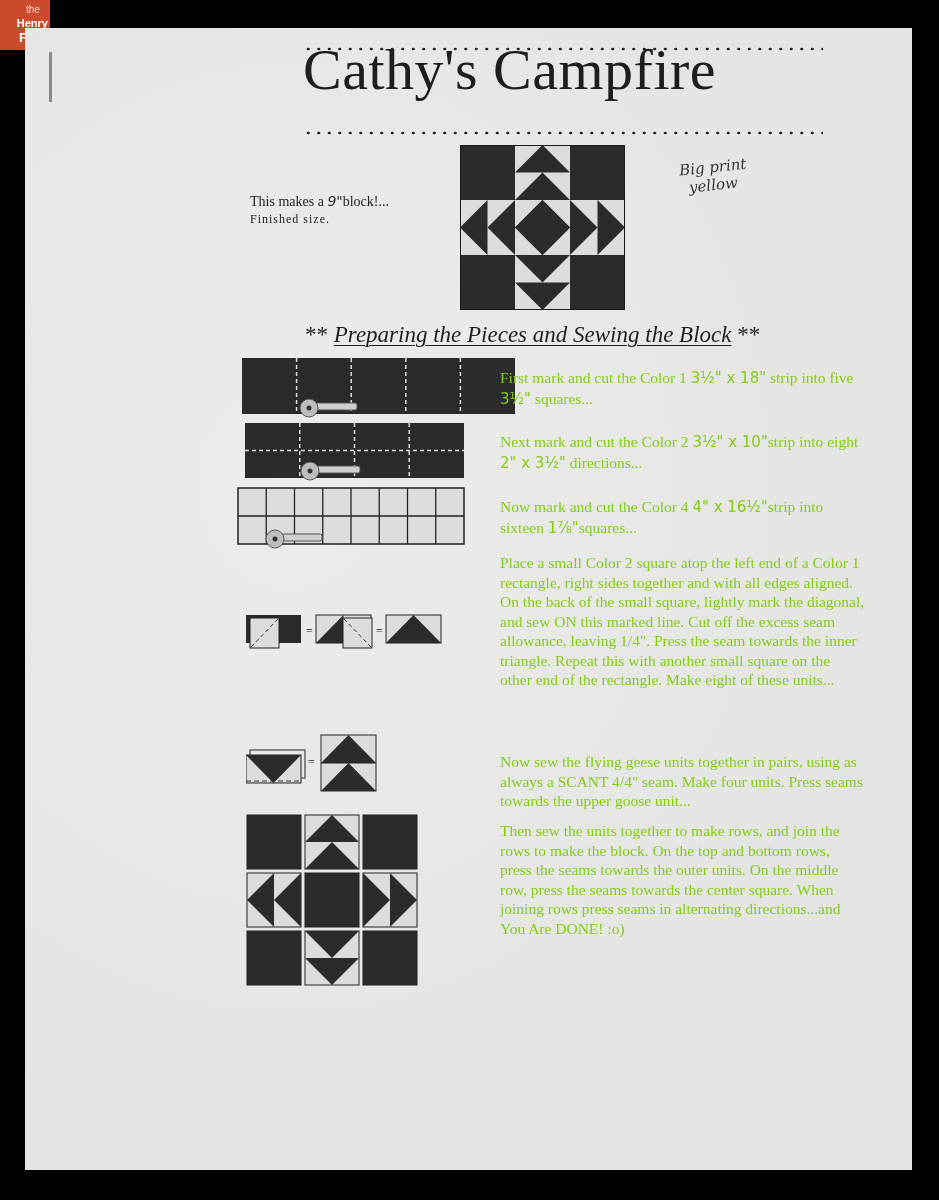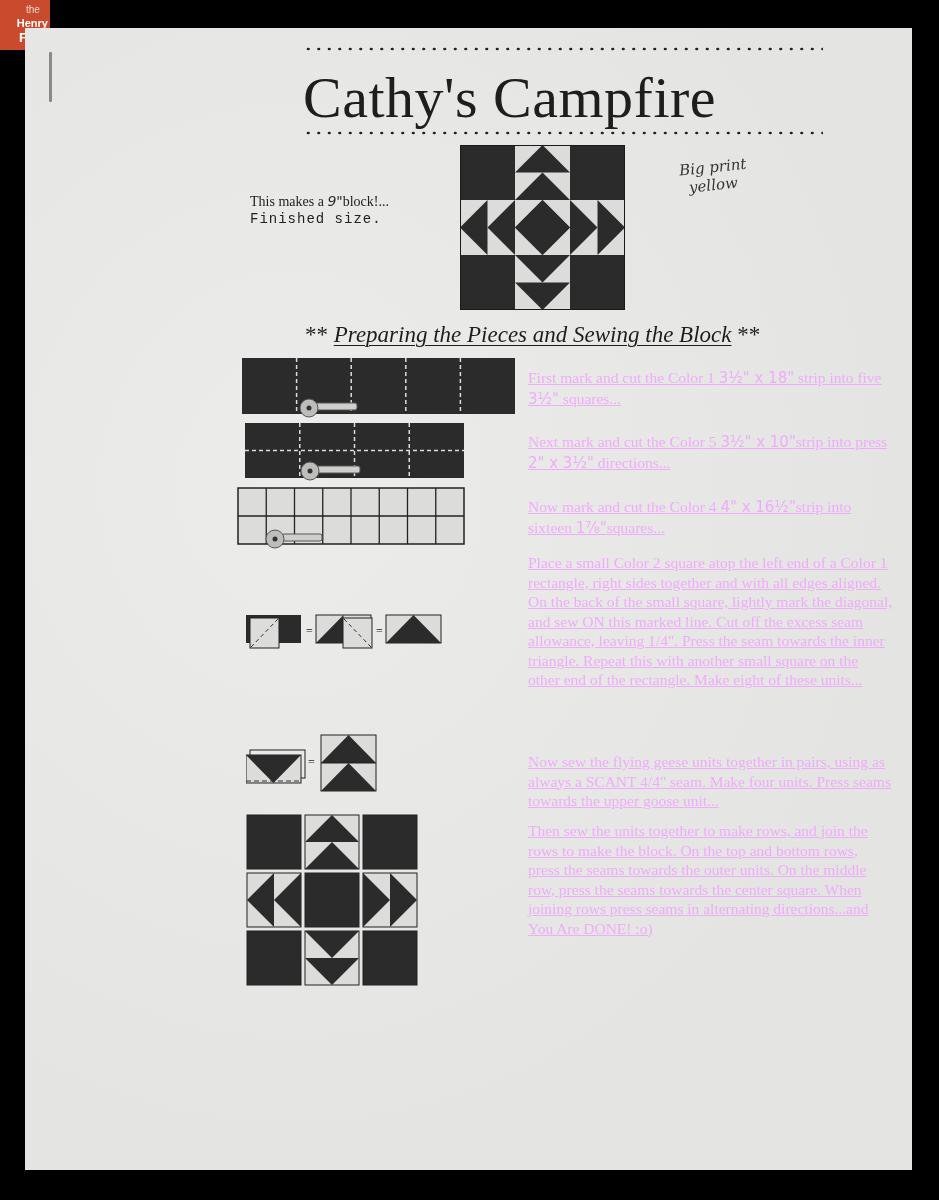--- a/index.html
+++ b/index.html
@@ -19,33 +19,33 @@
       background: #e8e8e6;
       background-image: radial-gradient(ellipse at 30% 40%, #ececea 0%, #e4e4e2 70%);
     }
     .staple { position: absolute; left: 49px; top: 52px; width: 3px; height: 50px; background: #8a8a8a; border-radius: 1px; }
     .dotrule {
       position: absolute; left: 303px; width: 520px; height: 4px;
       background-image: radial-gradient(circle, #222 1.3px, transparent 1.6px);
       background-size: 10.5px 4px; background-repeat: repeat-x;
     }
     .title {
-      position: absolute; left: 303px; top: 64px; width: 525px; font-size: 58px; color: #1e1e1e;
+      position: absolute; left: 303px; top: 36px; width: 525px; font-size: 58px; color: #1e1e1e;
       font-family: "Liberation Serif", serif; letter-spacing: 0.5px; white-space: nowrap;
     }
     .hand { font-family: "DejaVu Sans", sans-serif; font-style: italic; color: #2a2a2a; }
     .block-caption { position: absolute; left: 250px; top: 193px; font-size: 14px; color: #222; line-height: 17px; }
-    .block-caption .hw { font-family: Liberation Mono, monospace; font-size: 14px; letter-spacing: 1px; }
+    .block-caption .hw { font-family: Liberation Serif, serif; font-size: 12px; letter-spacing: 1px; }
     .note-hw { position: absolute; left: 680px; top: 158px; font-size: 15px; line-height: 18px; transform: rotate(-6deg); font-family: "DejaVu Serif", serif; font-style: italic; color:#333;}
     .quilt-svg { position: absolute; }
     .section-heading {
       position: absolute; left: 305px; top: 322px; font-size: 23px; color: #1e1e1e; white-space: nowrap;
     }
     .section-heading .u { text-decoration: underline; text-decoration-thickness: 1px; text-underline-offset: 3px; font-style: italic; }
-    .step { position: absolute; left: 528px; width: 365px; font-size: 15.5px; line-height: 19.5px; color: #f0abfc; text-decoration: underline; }
+    .step { position: absolute; left: 500px; width: 365px; font-size: 15.5px; line-height: 19.5px; color: #84cc16; }
     .step .hw { font-family: "DejaVu Sans", sans-serif; font-size: 15px; }
   </style>
 </head>
 <body>
 
 <div class="logo">
   <span class="the">the</span>
   <span class="henry">Henry</span>
   <span class="ford">Ford</span>
 </div>
@@ -190,20 +190,20 @@
   <polygon points="56,60 29,87 56,114" fill="#2b2b2b"></polygon>
 
   <polygon points="118,60 145,87 118,114" fill="#2b2b2b"></polygon>
   <polygon points="145,60 172,87 145,114" fill="#2b2b2b"></polygon>
 </svg>
 
 <div class="step" style="top:368px">
   <span>First mark and cut the Color 1 </span><span class="hw">3½" x 18"</span><span> strip into five </span><span class="hw">3½"</span><span> squares...</span>
 </div>
 <div class="step" style="top:432px">
-  <span>Next mark and cut the Color 5 </span><span class="hw">3½" x 10"</span><span>strip into press </span><span class="hw">2" x 3½"</span><span> directions...</span>
+  <span>Next mark and cut the Color 2 </span><span class="hw">3½" x 10"</span><span>strip into eight </span><span class="hw">2" x 3½"</span><span> directions...</span>
 </div>
 <div class="step" style="top:497px">
   <span>Now mark and cut the Color 4 </span><span class="hw">4" x 16½"</span><span>strip into sixteen </span><span class="hw">1⅞"</span><span>squares...</span>
 </div>
 <div class="step" style="top:553px">Place a small Color 2 square atop the left end of a Color 1 rectangle, right sides together and with all edges aligned. On the back of the small square, lightly mark the diagonal, and sew ON this marked line. Cut off the excess seam allowance, leaving 1/4". Press the seam towards the inner triangle. Repeat this with another small square on the other end of the rectangle. Make eight of these units...</div>
 <div class="step" style="top:752px">Now sew the flying geese units together in pairs, using as always a SCANT 4/4" seam. Make four units. Press seams towards the upper goose unit...</div>
 <div class="step" style="top:821px">Then sew the units together to make rows, and join the rows to make the block. On the top and bottom rows, press the seams towards the outer units. On the middle row, press the seams towards the center square. When joining rows press seams in alternating directions...and You Are DONE! :o)</div>
 
 </body></html>

